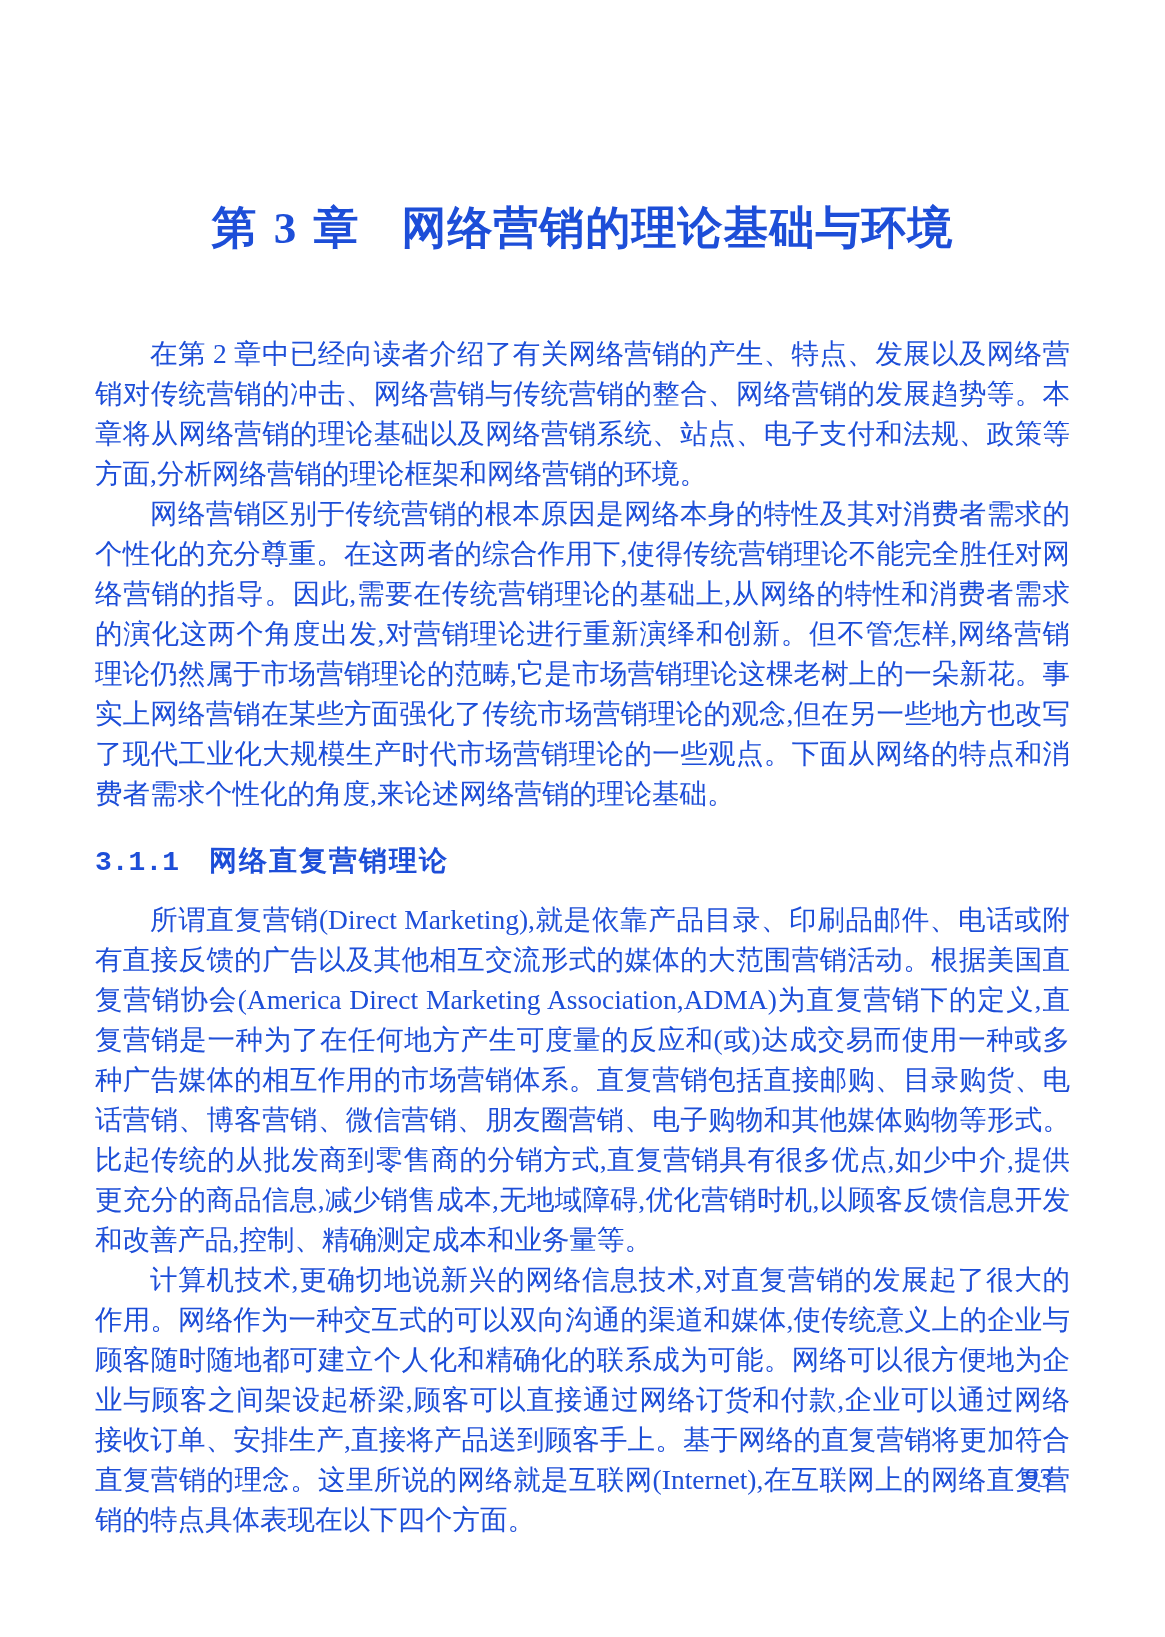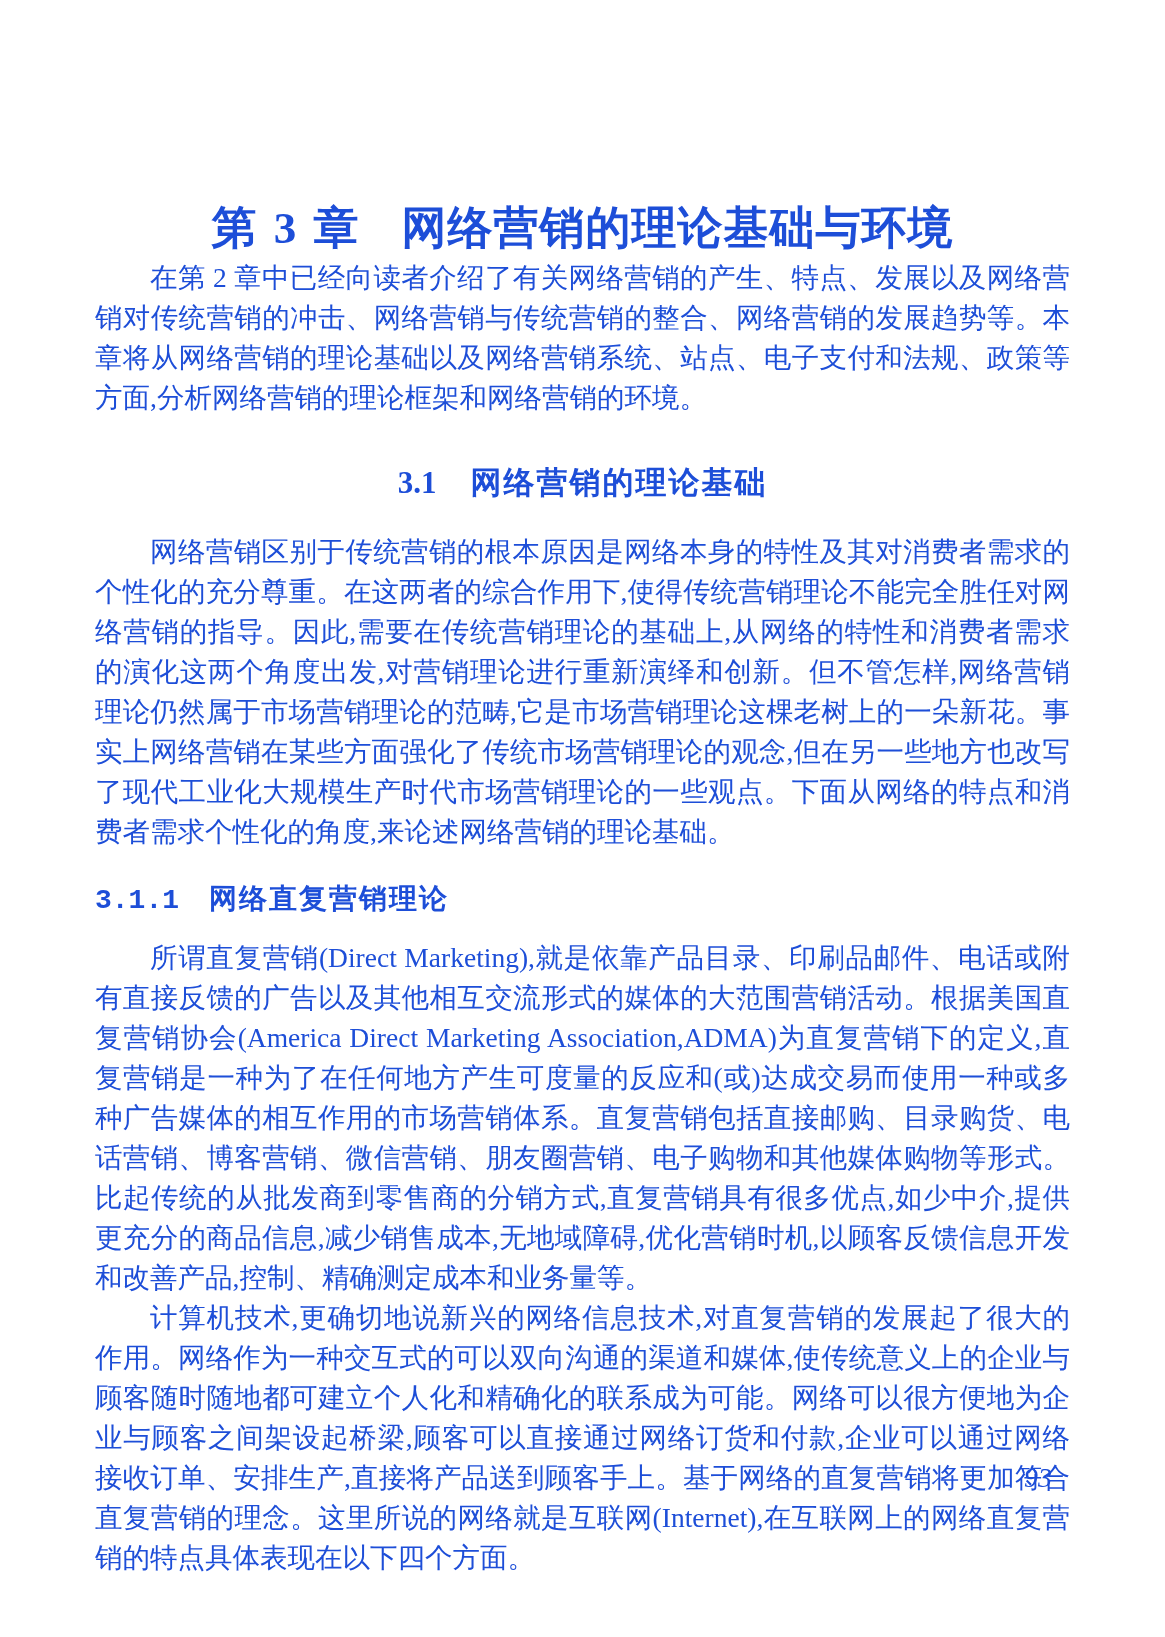--- a/index.html
+++ b/index.html
@@ -28,21 +28,21 @@
     white-space: nowrap;
   }
   .chapter-title .chapter-no { margin-right: 40px; letter-spacing: 3px; }
   .body-para {
     margin: 0;
     font-size: 27.5px;
     line-height: 40px;
     text-align: justify;
     text-indent: 2em;
   }
-  .intro-para { }
+  .intro-para { margin-top: 76px; }
   .section-heading {
     margin: 44px 0 28px 0;
     text-align: center;
     font-size: 31px;
     font-weight: 700;
     white-space: nowrap;
   }
   .section-heading .sec-no {
     font-family: "Liberation Serif", "DejaVu Serif", serif;
     margin-right: 34px;
@@ -80,23 +80,20 @@
 
 <div class="page">
   <div class="content">
 
     <h1 class="chapter-title">
       <span class="chapter-no">第 3 章</span><span class="chapter-name">网络营销的理论基础与环境</span>
     </h1>
 
     <p class="body-para intro-para">在第 2 章中已经向读者介绍了有关网络营销的产生、特点、发展以及网络营销对传统营销的冲击、网络营销与传统营销的整合、网络营销的发展趋势等。本章将从网络营销的理论基础以及网络营销系统、站点、电子支付和法规、政策等方面,分析网络营销的理论框架和网络营销的环境。</p>
 
-    <h2 class="section-heading">
-      <span class="sec-no">3.1</span><span class="sec-title">网络营销的理论基础</span>
-    </h2>
 
     <p class="body-para">网络营销区别于传统营销的根本原因是网络本身的特性及其对消费者需求的个性化的充分尊重。在这两者的综合作用下,使得传统营销理论不能完全胜任对网络营销的指导。因此,需要在传统营销理论的基础上,从网络的特性和消费者需求的演化这两个角度出发,对营销理论进行重新演绎和创新。但不管怎样,网络营销理论仍然属于市场营销理论的范畴,它是市场营销理论这棵老树上的一朵新花。事实上网络营销在某些方面强化了传统市场营销理论的观念,但在另一些地方也改写了现代工业化大规模生产时代市场营销理论的一些观点。下面从网络的特点和消费者需求个性化的角度,来论述网络营销的理论基础。</p>
 
     <h3 class="subsection-heading">
       <span class="sub-no">3.1.1</span><span class="sub-title">网络直复营销理论</span>
     </h3>
 
     <p class="body-para">所谓直复营销(Direct Marketing),就是依靠产品目录、印刷品邮件、电话或附有直接反馈的广告以及其他相互交流形式的媒体的大范围营销活动。根据美国直复营销协会(America Direct Marketing Association,ADMA)为直复营销下的定义,直复营销是一种为了在任何地方产生可度量的反应和(或)达成交易而使用一种或多种广告媒体的相互作用的市场营销体系。直复营销包括直接邮购、目录购货、电话营销、博客营销、微信营销、朋友圈营销、电子购物和其他媒体购物等形式。比起传统的从批发商到零售商的分销方式,直复营销具有很多优点,如少中介,提供更充分的商品信息,减少销售成本,无地域障碍,优化营销时机,以顾客反馈信息开发和改善产品,控制、精确测定成本和业务量等。</p>
 
     <p class="body-para">计算机技术,更确切地说新兴的网络信息技术,对直复营销的发展起了很大的作用。网络作为一种交互式的可以双向沟通的渠道和媒体,使传统意义上的企业与顾客随时随地都可建立个人化和精确化的联系成为可能。网络可以很方便地为企业与顾客之间架设起桥梁,顾客可以直接通过网络订货和付款,企业可以通过网络接收订单、安排生产,直接将产品送到顾客手上。基于网络的直复营销将更加符合直复营销的理念。这里所说的网络就是互联网(Internet),在互联网上的网络直复营销的特点具体表现在以下四个方面。</p>

